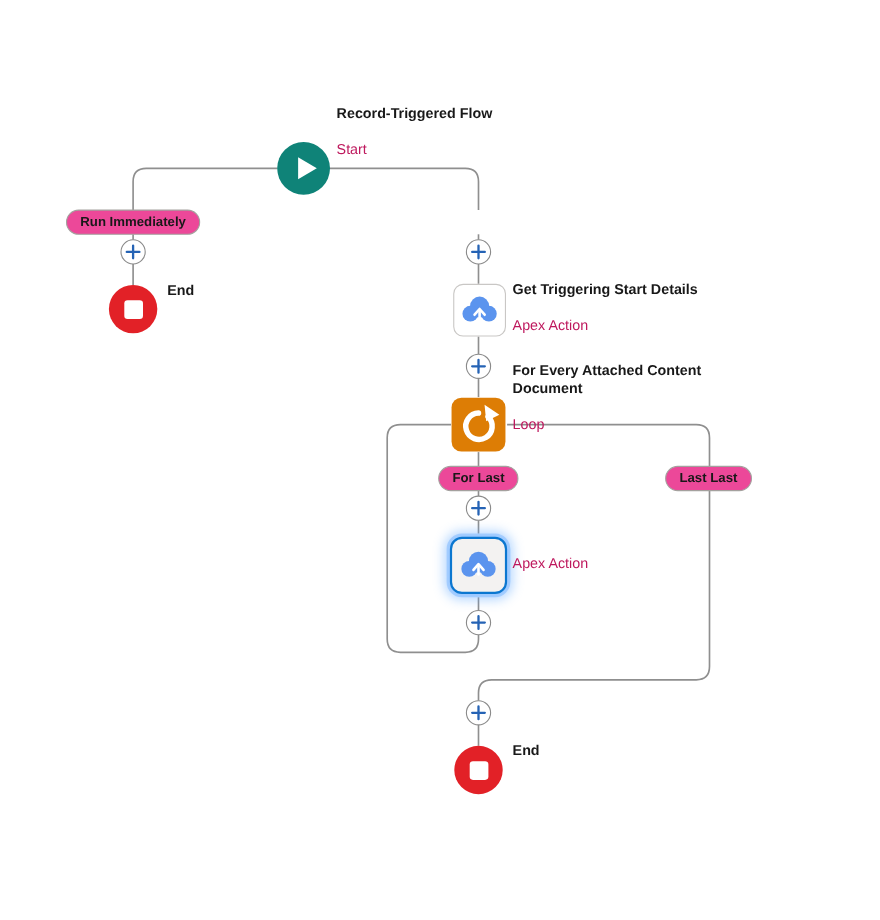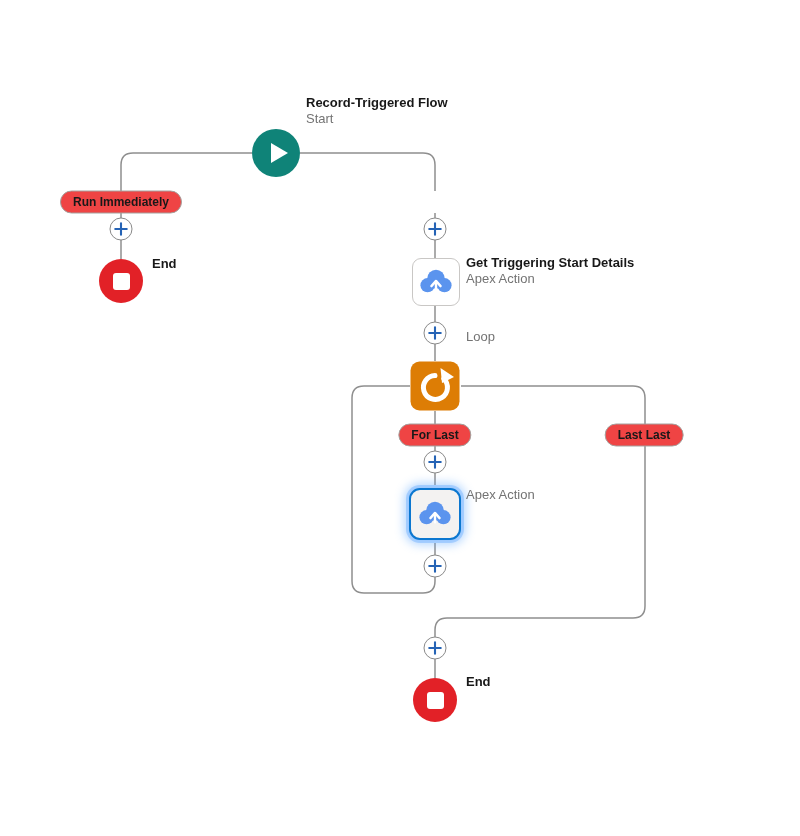--- a/index.html
+++ b/index.html
@@ -5,26 +5,26 @@
   html,body{margin:0;padding:0;background:#ffffff;}
   .canvas{
     position:relative;width:800px;height:836px;background:#ffffff;overflow:hidden;
     font-family:"Liberation Sans","DejaVu Sans",sans-serif;color:#181818;padding-left:44px;
   }
   .wires{position:absolute;left:0;top:0;}
 
   
   .node-label{position:absolute;line-height:16px;font-size:13px;}
   .node-label .t{font-weight:700;color:#181818;}
-  .node-label .s{font-weight:400;color:#737373;}
+  .node-label .s{font-weight:400;color:#be185d;margin-top:17px;}
 
   
   .pill{
     position:absolute;transform:translate(-50%,-50%);
-    background:#ef4444;border:1px solid #a4a19e;border-radius:12px;
+    background:#ec4899;border:1px solid #a4a19e;border-radius:12px;
     padding:3px 12px 4px;font-size:12px;font-weight:700;color:#181818;
     white-space:nowrap;line-height:14px;
   }
 
   
   .plus{
     position:absolute;transform:translate(-50%,-50%);
     width:23px;height:23px;border-radius:50%;
     background:#ffffff;border:1.5px solid #8a8a8a;box-sizing:border-box;
     display:flex;align-items:center;justify-content:center;cursor:pointer;
@@ -158,20 +158,21 @@
     <div class="s">Apex Action</div>
   </div>
 
   <div class="loop-node" style="left:435px;top:386px;">
     <svg width="49" height="49" viewBox="0 0 49 49">
       <path d="M 33.2 17.3 A 12 12 0 1 1 24.5 14" stroke="#ffffff" stroke-width="5" fill="none" stroke-linecap="round"></path>
       <polygon points="30,6.5 43.5,15.5 31.5,21.5" fill="#ffffff"></polygon>
     </svg>
   </div>
   <div class="node-label" style="left:466px;top:329px;width:180px;">
+    <div class="t">For Every Attached Content Document</div>
     <div class="s">Loop</div>
   </div>
 
   <div class="pill" style="left:435px;top:435px;">For Last</div>
   <div class="pill" style="left:644px;top:435px;">Last Last</div>
 
   <div class="selected-node" style="left:435px;top:514px;">
     <svg width="44" height="44" viewBox="0 0 48 48">
       <g fill="#5b94ee">
         <circle cx="24" cy="20" r="9.5"></circle>

